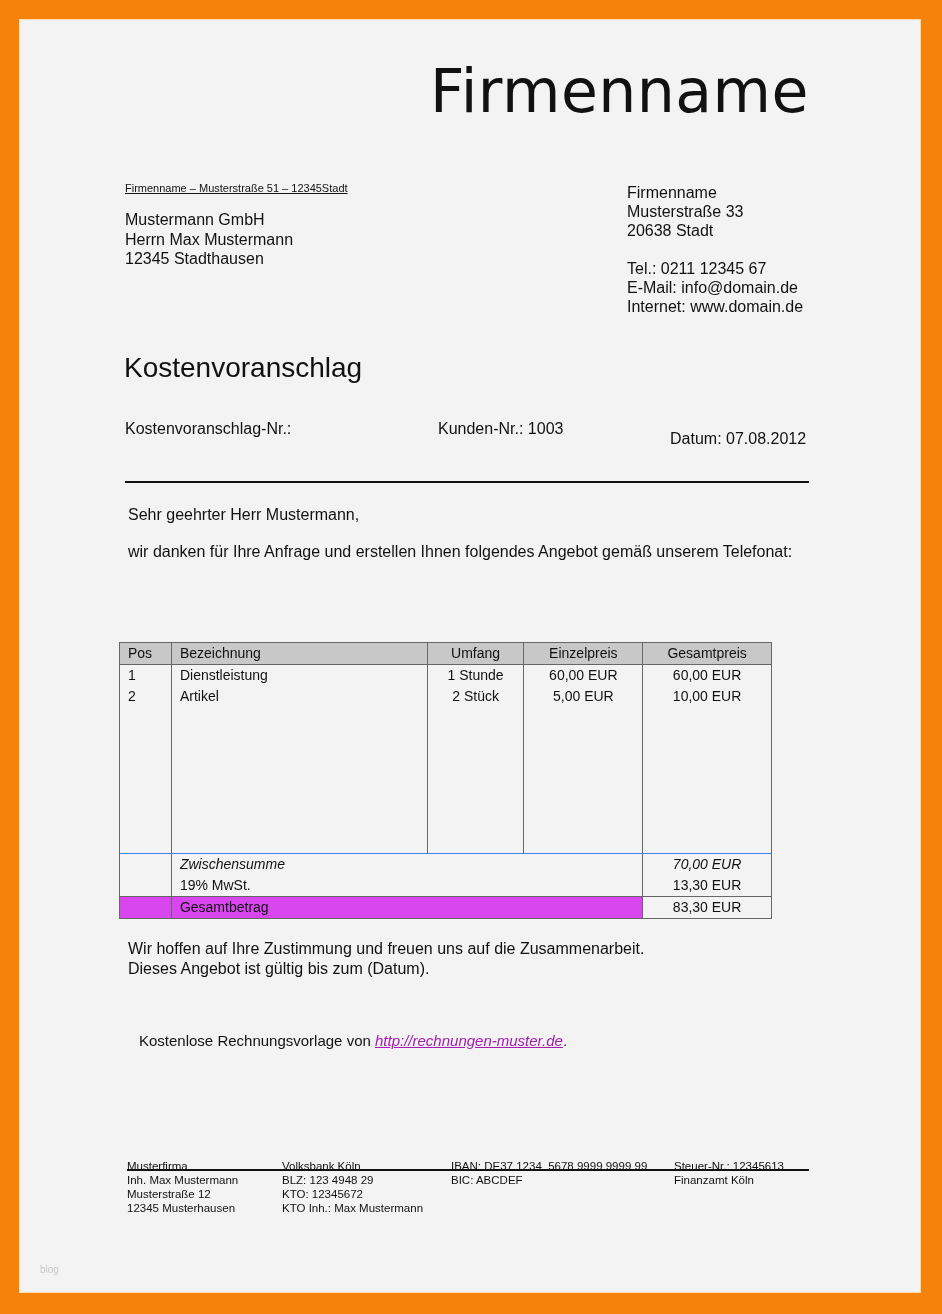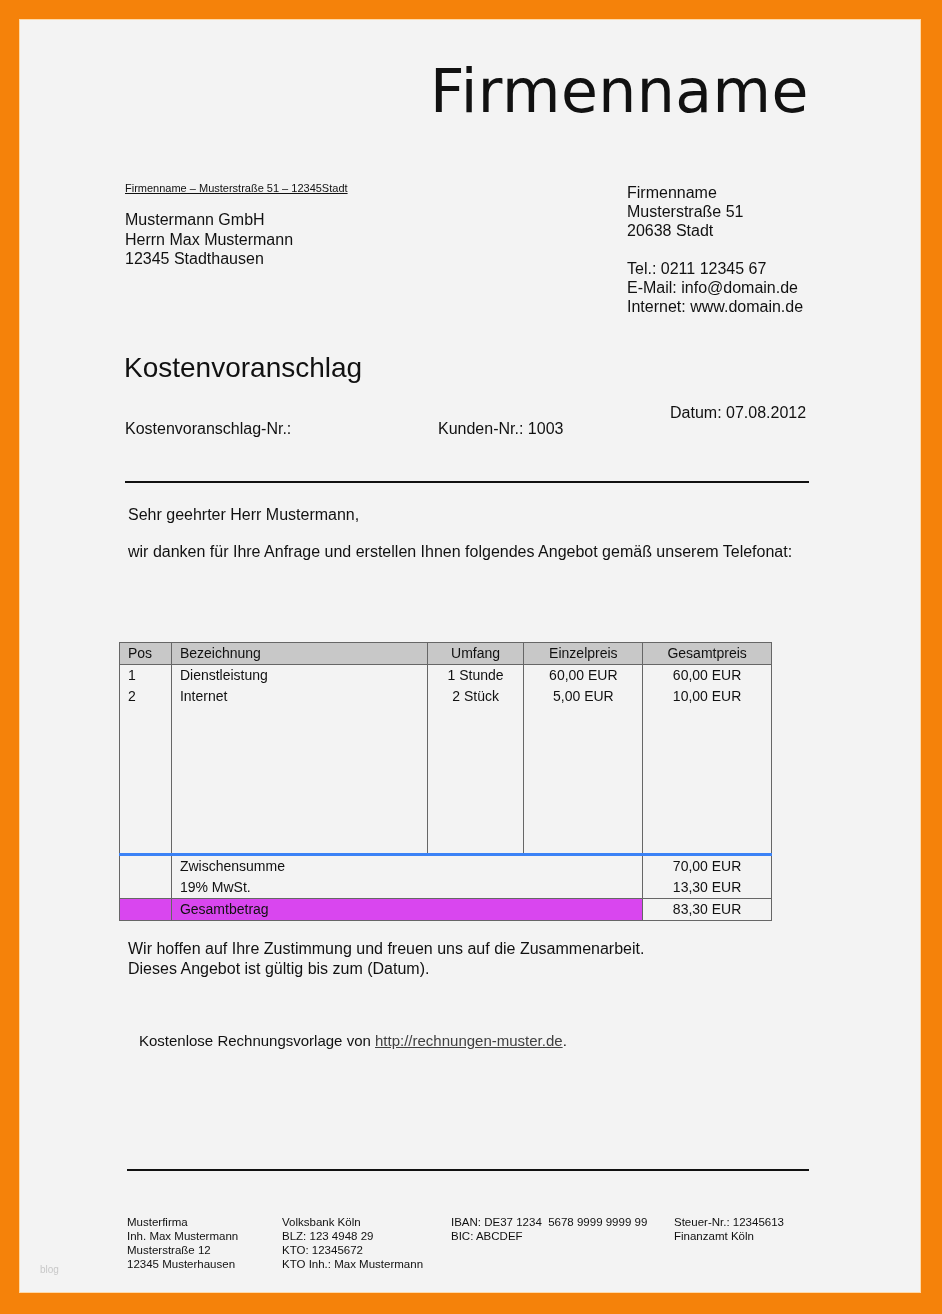--- a/index.html
+++ b/index.html
@@ -28,21 +28,21 @@
   .sender-line {
     left: 105px; top: 162px; font-size: 11px;
     text-decoration: underline;
   }
   .recipient { left: 105px; top: 190px; font-size: 16px; line-height: 19.5px; }
   .company-block { left: 607px; top: 163px; font-size: 16px; line-height: 19px; }
   .doc-title { left: 104px; top: 332px; font-size: 28px; }
   .meta-row { top: 400px; font-size: 16px; }
   .meta-nr { left: 105px; }
   .meta-kunde { left: 418px; }
-  .meta-datum { left: 650px; top: 384px; }
+  .meta-datum { left: 650px; top: 410px; }
   .rule-top { position: absolute; left: 105px; top: 461px; width: 684px; height: 1.5px; background: #111; }
   .greeting { left: 108px; top: 486px; font-size: 16px; }
   .intro { left: 108px; top: 522px; font-size: 16px; line-height: 19px; white-space: normal; width: 680px; }
 
   table.items {
     position: absolute; left: 99px; top: 622px;
     width: 653px;
     border-collapse: collapse;
     font-size: 14px;
   }
@@ -51,29 +51,29 @@
   }
   table.items th { background: #c8c8c8; border: 1px solid #666; text-align: left; height: 21px; }
   table.items th.r, table.items td.r { text-align: center; }
   .col-pos { width: 35px; }
   .col-bez { width: 240px; }
   .col-umf { width: 80px; }
   .col-ein { width: 102px; }
   .col-ges { width: 112px; }
   table.items td { border-left: 1px solid #666; border-right: 1px solid #666; vertical-align: top; }
   tr.spacer td { height: 146px; }
-  tr.sum-first td { border-top: 3px solid #3b82f6; }
+  tr.sum-first td { border-top: 1px solid #3b82f6; font-style: italic; }
   tr.total td { background: #d946ef; border-top: 1px solid #666; border-bottom: 1px solid #666; }
   tr.total td.total-val { background: #f3f3f3; margin-top: 31px; }
 
   .validity { left: 108px; top: 919px; font-size: 16px; line-height: 20px; }
   .credit { left: 119px; top: 1012px; font-size: 15px; }
-  .credit a { color: #404040; text-decoration: underline; }
+  .credit a { color: #a21caf; text-decoration: underline; font-style: italic; }
   .rule-footer { position: absolute; left: 107px; top: 1149px; width: 682px; height: 1.5px; background: #111; }
-  .foot { top: 1195px; font-size: 11.5px; line-height: 14px; }
+  .foot { top: 1139px; font-size: 11.5px; line-height: 14px; }
   .foot1 { left: 107px; }
   .foot2 { left: 262px; }
   .foot3 { left: 431px; }
   .foot4 { left: 654px; }
   .watermark { left: 20px; top: 1244px; font-size: 10px; color: #c8c8c8; }
 </style>
 </head>
 <body>
 
 <div class="page">
@@ -83,21 +83,21 @@
   <div class="abs sender-line">Firmenname – Musterstraße 51 – 12345Stadt</div>
 
   <div class="abs recipient">
     <div>Mustermann GmbH</div>
     <div>Herrn Max Mustermann</div>
     <div>12345 Stadthausen</div>
   </div>
 
   <div class="abs company-block">
     <div>Firmenname</div>
-    <div>Musterstraße 51</div>
+    <div>Musterstraße 33</div>
     <div>20638 Stadt</div>
     <div style="height:19px"></div>
     <div>Tel.: 0211 12345 67</div>
     <div>E-Mail: info@domain.de</div>
     <div>Internet: www.domain.de</div>
   </div>
 
   <div class="abs doc-title">Kostenvoranschlag</div>
 
   <div class="abs meta-row meta-nr">Kostenvoranschlag-Nr.:</div>
@@ -122,21 +122,21 @@
     <tbody>
       <tr>
         <td>1</td>
         <td>Dienstleistung</td>
         <td class="r">1 Stunde</td>
         <td class="r">60,00 EUR</td>
         <td class="r">60,00 EUR</td>
       </tr>
       <tr>
         <td>2</td>
-        <td>Internet</td>
+        <td>Artikel</td>
         <td class="r">2 Stück</td>
         <td class="r">5,00 EUR</td>
         <td class="r">10,00 EUR</td>
       </tr>
       <tr class="spacer">
         <td></td>
           <td></td>
           <td></td>
           <td></td>
           <td></td>

